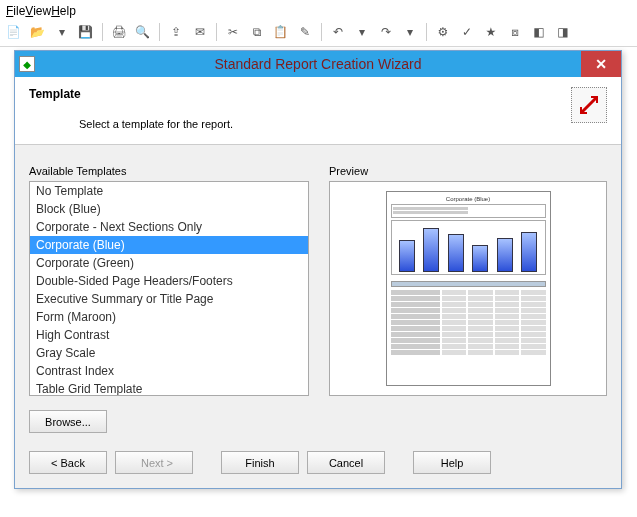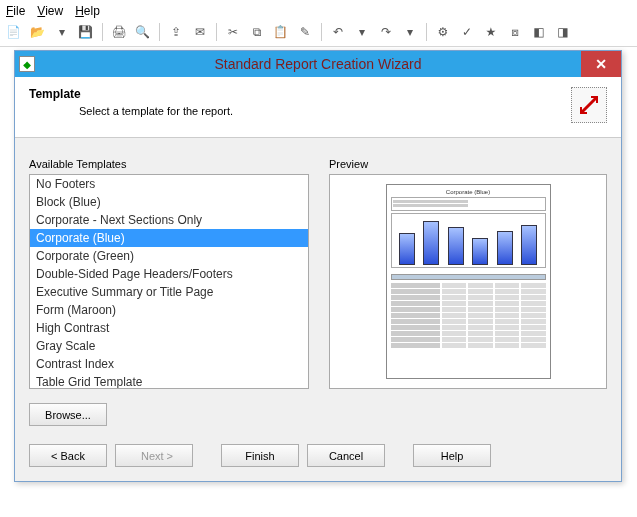--- a/index.html
+++ b/index.html
@@ -9,21 +9,20 @@
     font-size: 11px;
     background: #fff;
     width: 637px;
     height: 517px;
     overflow: hidden;
     color: #000;
   }
   
   .menubar {
     display: flex;
-    gap: 12px;
     padding: 4px 8px 2px 6px;
     font-size: 12px;
     background: #fff;
   }
   .menubar span { cursor: default; }
   .menubar span u { text-decoration: underline; }
   
   .toolbar {
     display: flex;
     align-items: center;
@@ -77,21 +76,21 @@
   }
   .header {
     background:#fff;
     padding: 10px 14px 14px 14px;
     border-bottom: 1px solid #ccc;
     display:flex;
     justify-content:space-between;
     align-items:flex-start;
   }
   .header .htxt { }
-  .header .htitle { font-weight:bold; font-size:12px; margin-bottom:4px; }
+  .header .htitle { font-weight:bold; font-size:12px; margin-bottom:17px; }
   .header .hdesc { margin-left: 50px; font-size:11px; }
   .header .hicon {
     width: 36px; height: 36px;
     border: 1px dotted #888;
     display:flex;align-items:center;justify-content:center;
     background:#f8f8f8;
   }
   .body {
     padding: 20px 14px 6px 14px;
     display:flex;
@@ -260,21 +259,21 @@
           <path d="M14 4 L20 4 L20 10" fill="none" stroke="#c00" stroke-width="2"></path>
           <path d="M10 20 L4 20 L4 14" fill="none" stroke="#c00" stroke-width="2"></path>
         </svg>
     </div>
   </div>
 
   <div class="body">
     <div class="col left">
       <div class="label">Available Templates</div>
       <div class="listbox" id="template-list">
-          <div class="item">No Footers</div>
+          <div class="item">No Template</div>
           <div class="item">Block (Blue)</div>
           <div class="item">Corporate - Next Sections Only</div>
           <div class="item selected">Corporate (Blue)</div>
           <div class="item">Corporate (Green)</div>
           <div class="item">Double-Sided Page Headers/Footers</div>
           <div class="item">Executive Summary or Title Page</div>
           <div class="item">Form (Maroon)</div>
           <div class="item">High Contrast</div>
           <div class="item">Gray Scale</div>
           <div class="item">Contrast Index</div>

